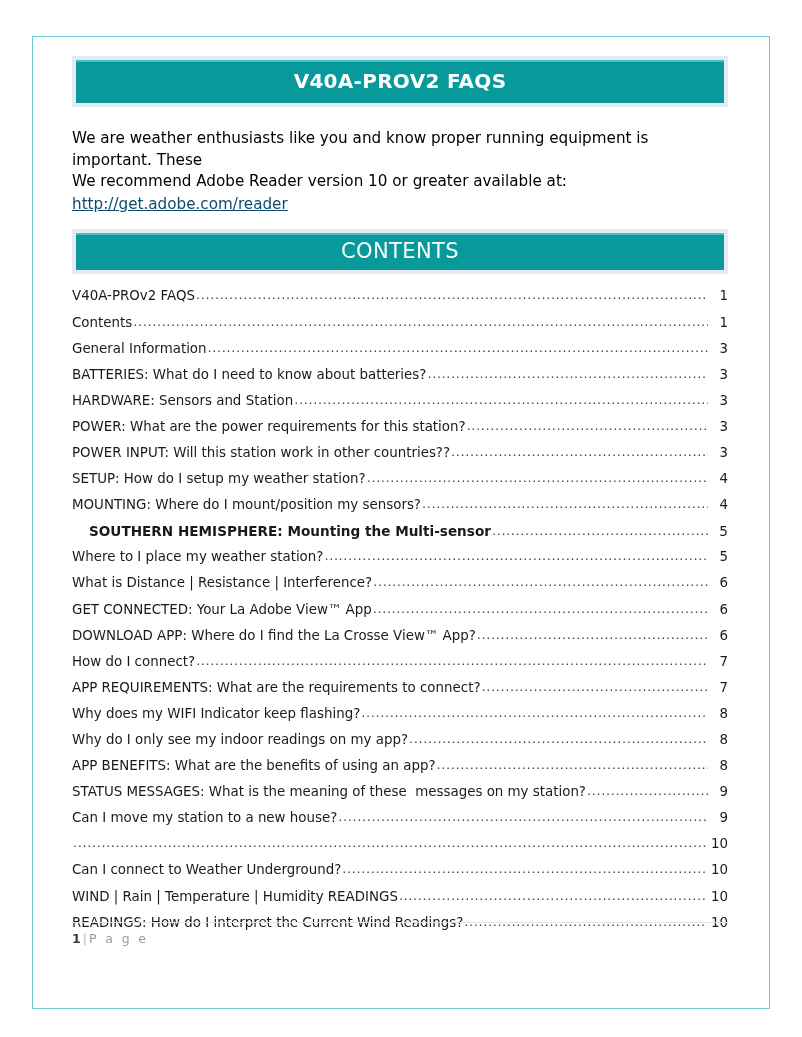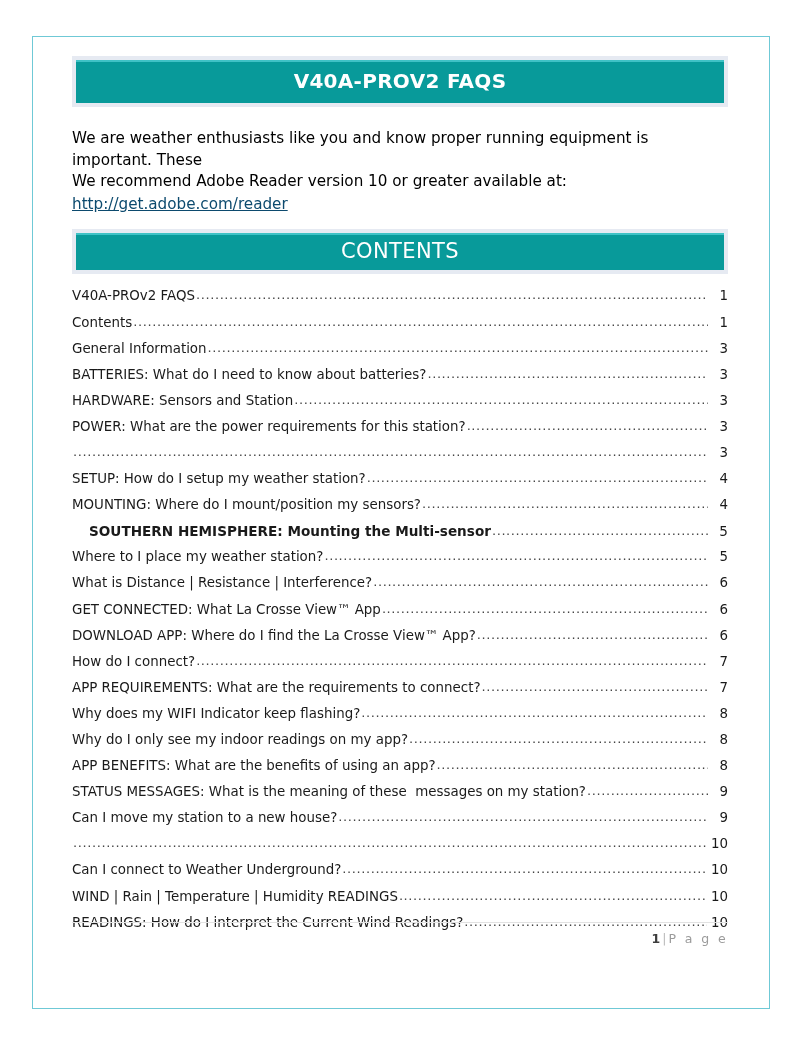--- a/index.html
+++ b/index.html
@@ -147,21 +147,20 @@
     left: 72px;
     top: 918px;
     width: 656px;
   }
   .footer-rule {
     border-top: 1px solid #e2e2e2;
     height: 0;
     width: 100%;
   }
   .footer-text {
-    text-align: right;
     font-size: 12.5px;
     color: #9b9b9b;
     padding-top: 8px;
     letter-spacing: 0px;
   }
   .footer-num {
     color: #3d3d3d;
     font-weight: bold;
   }
   .footer-sep { color: #b9b9b9; padding: 0 2px; }
@@ -216,20 +215,21 @@
           <span class="toc-label">HARDWARE: Sensors and Station</span>
           <span class="toc-dots">.......................................................................................................................................................................................................</span>
           <span class="toc-page">3</span>
         </li>
         <li class="toc-row level-1">
           <span class="toc-label">POWER: What are the power requirements for this station?</span>
           <span class="toc-dots">.......................................................................................................................................................................................................</span>
           <span class="toc-page">3</span>
         </li>
         <li class="toc-row level-1">
+          <span class="toc-label">POWER INPUT: Will this station work in other countries??</span>
           <span class="toc-dots">.......................................................................................................................................................................................................</span>
           <span class="toc-page">3</span>
         </li>
         <li class="toc-row level-1">
           <span class="toc-label">SETUP: How do I setup my weather station?</span>
           <span class="toc-dots">.......................................................................................................................................................................................................</span>
           <span class="toc-page">4</span>
         </li>
         <li class="toc-row level-1">
           <span class="toc-label">MOUNTING: Where do I mount/position my sensors?</span>
@@ -245,21 +245,21 @@
           <span class="toc-label">Where to I place my weather station?</span>
           <span class="toc-dots">.......................................................................................................................................................................................................</span>
           <span class="toc-page">5</span>
         </li>
         <li class="toc-row level-1">
           <span class="toc-label">What is Distance | Resistance | Interference?</span>
           <span class="toc-dots">.......................................................................................................................................................................................................</span>
           <span class="toc-page">6</span>
         </li>
         <li class="toc-row level-1">
-          <span class="toc-label">GET CONNECTED: What La Crosse View™ App</span>
+          <span class="toc-label">GET CONNECTED: Your La Adobe View™ App</span>
           <span class="toc-dots">.......................................................................................................................................................................................................</span>
           <span class="toc-page">6</span>
         </li>
         <li class="toc-row level-1">
           <span class="toc-label">DOWNLOAD APP: Where do I find the La Crosse View™ App?</span>
           <span class="toc-dots">.......................................................................................................................................................................................................</span>
           <span class="toc-page">6</span>
         </li>
         <li class="toc-row level-1">
           <span class="toc-label">How do I connect?</span>

